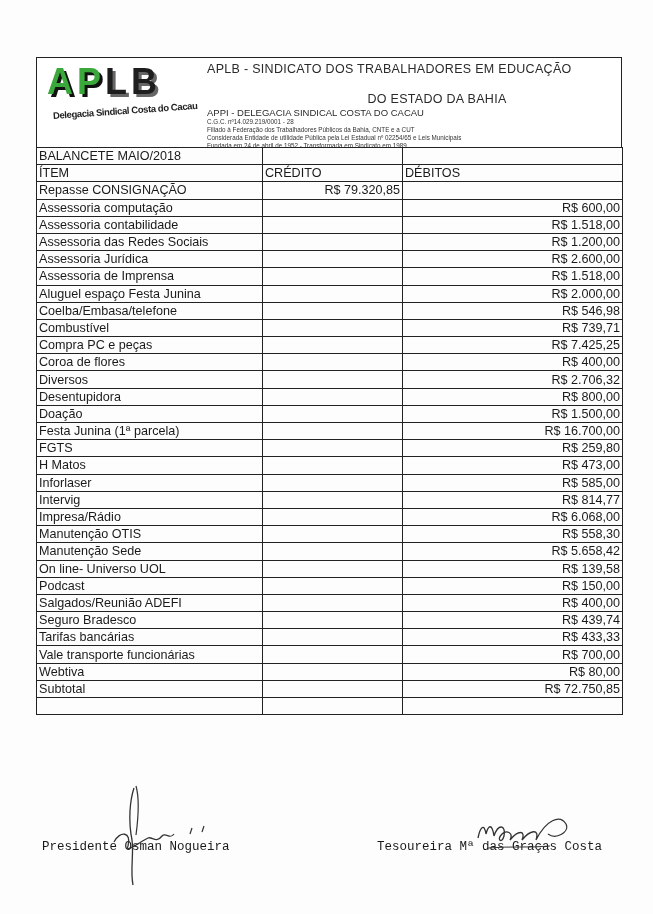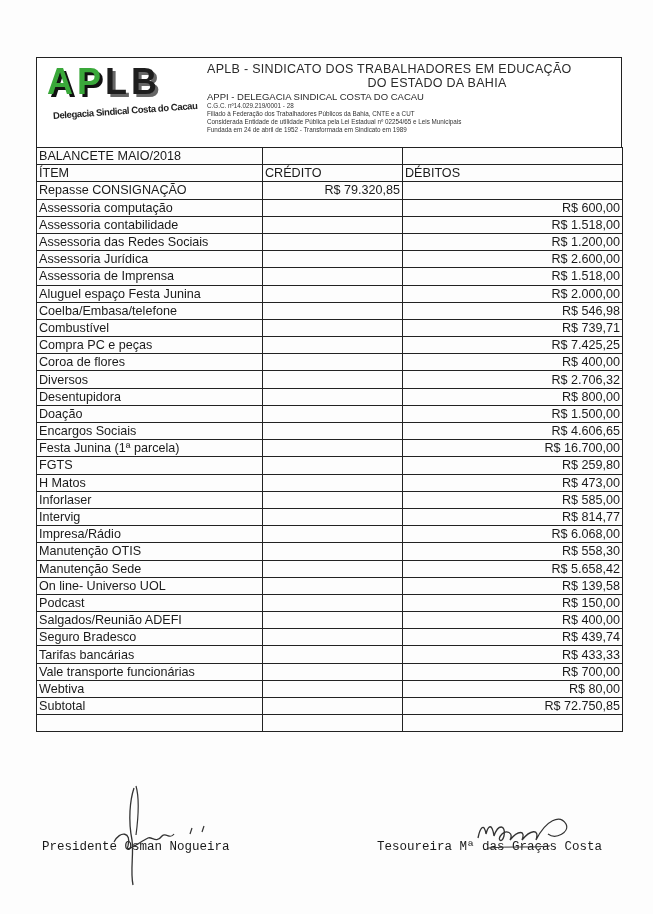--- a/index.html
+++ b/index.html
@@ -20,21 +20,21 @@
     color: #3aa83a; text-shadow: 3px 3px 0 #111; letter-spacing: 0px;
   }
   .logo-letter.dark { color: #1e1e1e; text-shadow: 3px 3px 0 #666; }
   .logo-sub {
     position: absolute; left: 10px; top: 48px; font-size: 9.5px; font-weight: bold; color: #222;
     transform: rotate(-4deg); transform-origin: left center; letter-spacing: -0.4px; white-space: nowrap;
     font-family: "Liberation Sans Narrow", "Liberation Sans", sans-serif;
   }
   .head-text { position: absolute; left: 170px; top: 4px; width: 410px; }
   .org-line1 { font-size: 12.5px; letter-spacing: 0.3px; color: #2a2a2a; white-space: nowrap; }
-  .org-line2 { font-size: 12.5px; letter-spacing: 0.3px; color: #2a2a2a; text-align: center; margin-top: 0px; padding-left: 50px; }
+  .org-line2 { font-size: 12.5px; letter-spacing: 0.3px; color: #2a2a2a; text-align: center; margin-top: 16px; padding-left: 50px; }
   .org-dele { font-size: 9.5px; color: #2a2a2a; margin-top: 1px; }
   .org-small { font-size: 6.3px; color: #333; line-height: 8px; white-space: nowrap; }
 
   table.bal {
     position: absolute; left: 36px; top: 147px; width: 586px; border-collapse: collapse;
     font-size: 12.6px; table-layout: fixed;
   }
   table.bal td {
     border: 1.3px solid #222; height: 17.2px; padding: 0 2px; line-height: 16px;
     white-space: nowrap; overflow: hidden; box-sizing: border-box;
@@ -157,25 +157,20 @@
           <td>Desentupidora</td>
           <td class="num"></td>
           <td class="num">R$ 800,00</td>
         </tr>
         <tr>
           <td>Doação</td>
           <td class="num"></td>
           <td class="num">R$ 1.500,00</td>
         </tr>
         <tr>
-          <td>Encargos Sociais</td>
-          <td class="num"></td>
-          <td class="num">R$ 4.606,65</td>
-        </tr>
-        <tr>
           <td>Festa Junina (1ª parcela)</td>
           <td class="num"></td>
           <td class="num">R$ 16.700,00</td>
         </tr>
         <tr>
           <td>FGTS</td>
           <td class="num"></td>
           <td class="num">R$ 259,80</td>
         </tr>
         <tr>

